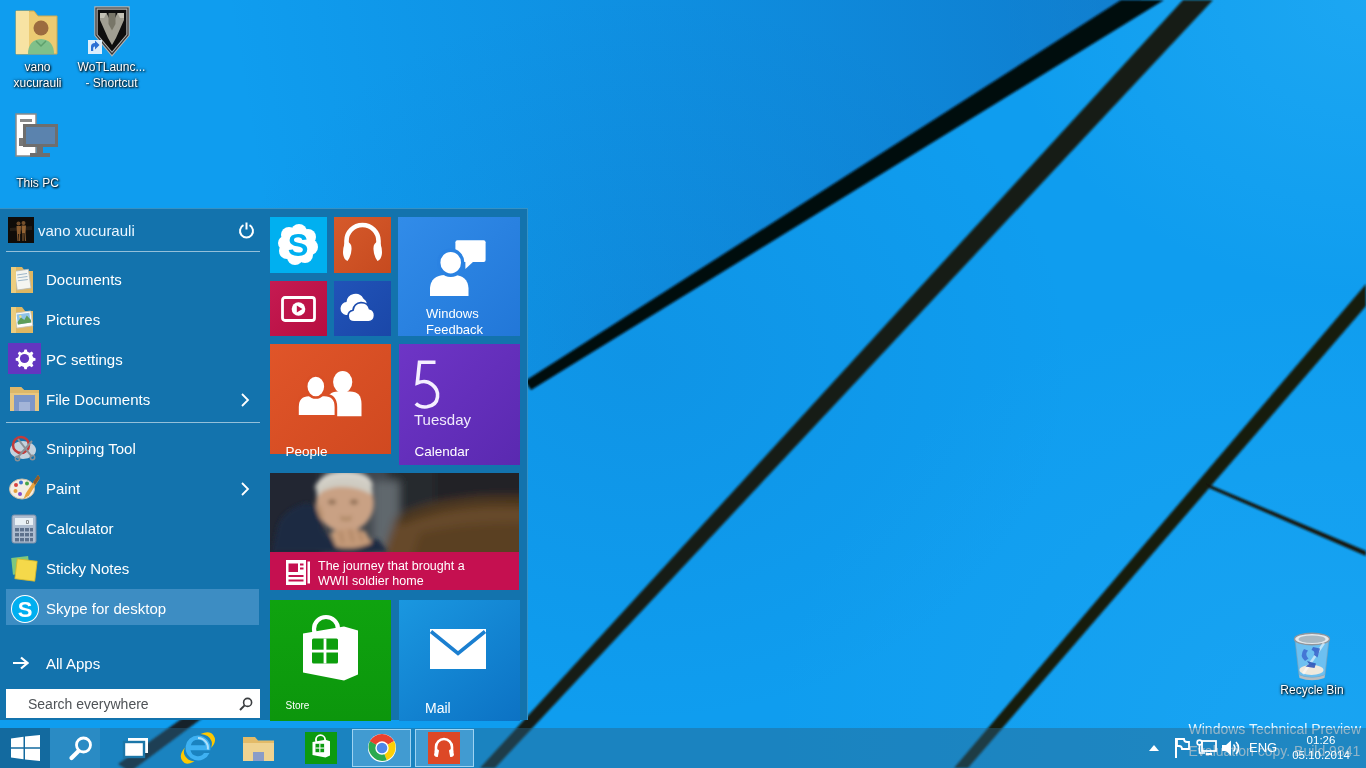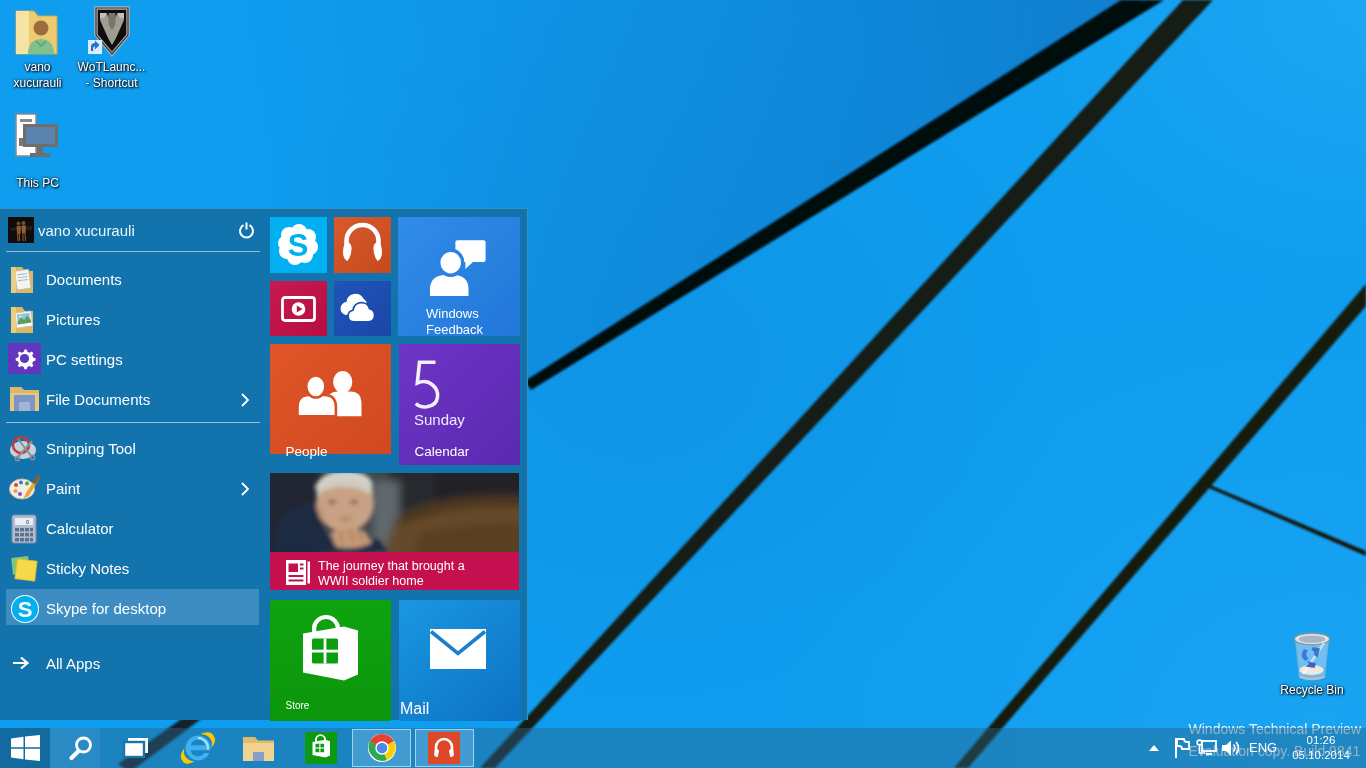--- a/index.html
+++ b/index.html
@@ -292,20 +292,27 @@
     <rect x="4" y="3" width="17" height="17" fill="#7ec87e" transform="rotate(-6 12 11)"></rect>
     <rect x="8" y="6" width="20" height="20" fill="#f5d94a" transform="rotate(7 18 16)"></rect>
     <rect x="8" y="6" width="20" height="20" fill="none" stroke="#d8b92a" stroke-width="0.8" transform="rotate(7 18 16)"></rect>
   </svg>
   <svg class="abs" style="left:9px;top:384px" width="32" height="32" viewBox="0 0 32 32">
     <circle cx="16" cy="16" r="14" fill="#fff"></circle>
     <circle cx="16" cy="16" r="13" fill="#00aff0"></circle>
     <text x="16" y="24" font-size="22" font-weight="bold" fill="#fff" text-anchor="middle" font-family="Liberation Sans">S</text>
   </svg>
 
+  <div class="abs" style="left:6px;top:480px;width:254px;height:29px;background:#fff">
+    <div class="abs" style="left:22px;top:7px;font-size:14px;color:#4e5256">Search everywhere</div>
+    <svg class="abs" style="left:233px;top:8px" width="14" height="14" viewBox="0 0 14 14">
+      <circle cx="8.6" cy="5.4" r="4" fill="none" stroke="#3a3d40" stroke-width="1.6"></circle>
+      <line x1="5.6" y1="8.4" x2="1" y2="13" stroke="#3a3d40" stroke-width="2"></line>
+    </svg>
+  </div>
 
   <div id="tiles" class="abs" style="left:0;top:-208px">
     <div class="abs" style="left:270px;top:216px;width:57px;height:56px;background:#00b0f0">
       <svg class="abs" style="left:0;top:0" width="57" height="56" viewBox="0 0 57 56">
         <g fill="#fff">
           <circle cx="19" cy="18" r="8"></circle>
             <circle cx="29" cy="15" r="8"></circle>
             <circle cx="38" cy="20" r="8"></circle>
           <circle cx="40" cy="30" r="8"></circle>
             <circle cx="35" cy="38" r="8"></circle>
@@ -352,21 +359,21 @@
         <ellipse cx="72.7" cy="38" rx="9.6" ry="11" fill="#fff"></ellipse>
         <path d="M27.5 72.3 L27.5 63 Q27.5 51 39 51 L54.5 51 Q65.9 51 65.9 63 L65.9 72.3 Z" fill="#fff" stroke="#da4f25" stroke-width="2.6"></path>
         <ellipse cx="45.8" cy="42.5" rx="9.6" ry="11" fill="#fff" stroke="#da4f25" stroke-width="2.6"></ellipse>
       </svg>
       <div class="abs" style="left:15.5px;top:100px;font-size:13.5px">People</div>
     </div>
     <div class="abs" style="left:399px;top:343px;width:121px;height:121px;background:linear-gradient(135deg,#6e35c6,#5a29b0)">
       <svg class="abs" style="left:0;top:0" width="121" height="121" viewBox="0 0 121 121">
         <path d="M36.5 18.2 L20.5 18.2 L18.3 39 Q27 35.5 33 40.5 Q39.5 45.5 38.5 53 Q37.5 61.5 28 62.8 Q21 63.6 16.8 59.5" fill="none" stroke="#f4efff" stroke-width="3.6"></path>
       </svg>
-      <div class="abs" style="left:15px;top:67px;font-size:15px;color:#f0eafc">Sunday</div>
+      <div class="abs" style="left:15px;top:67px;font-size:15px;color:#f0eafc">Tuesday</div>
       <div class="abs" style="left:15.5px;top:100px;font-size:13.5px">Calendar</div>
     </div>
 
     <div class="abs" style="left:270px;top:472px;width:249px;height:117px;background:#23262b;overflow:hidden">
       <svg class="abs" style="left:0;top:0" width="249" height="79" viewBox="0 0 249 79">
         <defs>
             <filter id="bl" x="-30%" y="-30%" width="160%" height="160%">
               <feGaussianBlur stdDeviation="2"></feGaussianBlur>
             </filter>
         <filter id="bl2" x="-30%" y="-30%" width="160%" height="160%">
@@ -417,16 +424,16 @@
         <rect x="53.6" y="38.5" width="2.8" height="25" fill="#fff"></rect>
         <rect x="42" y="49.7" width="26" height="2.8" fill="#fff"></rect>
       </svg>
       <div class="abs" style="left:15.5px;top:100px;font-size:10px">Store</div>
     </div>
     <div class="abs" style="left:399px;top:599px;width:121px;height:121px;background:linear-gradient(140deg,#1a97e0,#0c72c4)">
       <svg class="abs" style="left:0;top:0" width="121" height="121" viewBox="0 0 121 121">
         <rect x="31" y="29" width="56" height="40" fill="#fff"></rect>
         <path d="M32 31.5 L59 53.5 L86 31.5" fill="none" stroke="#1b7fd0" stroke-width="3.6"></path>
       </svg>
-      <div class="abs" style="left:1px;top:100px;font-size:16px">Mail</div>
+      <div class="abs" style="left:26px;top:100px;font-size:14px">Mail</div>
     </div>
   </div>
 </div>
 
 </body></html>

